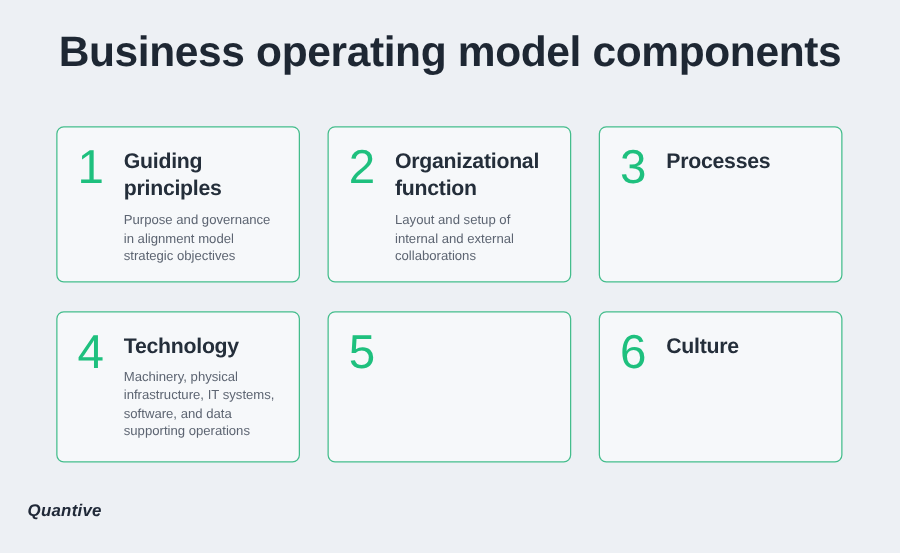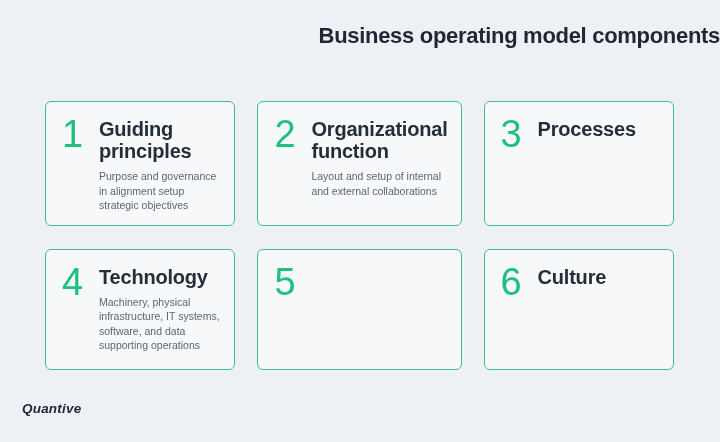--- a/index.html
+++ b/index.html
@@ -6,22 +6,22 @@
   body {
     width:720px; height:442px;
     background:#edf0f4;
     font-family:"Liberation Sans", sans-serif;
     overflow:hidden;
   }
   .stage { position:relative; width:720px; height:442px; }
 
   .page-title {
     position:absolute; top:23px; left:0; width:100%;
-    margin:0; text-align:right;
-    font-size:22px; font-weight:700; letter-spacing:-0.3px;
+    margin:0; text-align:center;
+    font-size:34px; font-weight:700; letter-spacing:-0.3px;
     color:#1e2733;
   }
 
   .grid {
     position:absolute; top:101px; left:45px; right:46px;
     display:grid;
     grid-template-columns:repeat(3, 1fr);
     column-gap:22px; row-gap:23px;
   }
 
@@ -35,21 +35,21 @@
     display:flex; gap:13px;
   }
   .num {
     flex:0 0 auto; min-width:24px;
     color:#1ec07e;
     font-size:38px; line-height:36px; font-weight:400;
   }
   .content { flex:1 1 auto; min-width:0; }
   .card-title {
     margin:2px 0 0;
-    font-size:20px; line-height:22px; font-weight:700;
+    font-size:17px; line-height:22px; font-weight:700;
     letter-spacing:-0.2px;
     color:#242e3a;
   }
   .card-desc {
     margin:7px 0 0;
     font-size:10.5px; line-height:14.5px;
     color:#5d6572;
   }
 
   .brand {
@@ -63,21 +63,21 @@
 <body>
 
 <div class="stage">
   <h1 class="page-title">Business operating model components</h1>
 
   <div class="grid" id="cards-grid">
   <div class="card">
     <span class="num">1</span>
     <div class="content">
       <h2 class="card-title">Guiding principles</h2>
-      <p class="card-desc">Purpose and governance in alignment setup strategic objectives</p>
+      <p class="card-desc">Purpose and governance in alignment model strategic objectives</p>
     </div>
   </div>
 
   <div class="card">
     <span class="num">2</span>
     <div class="content">
       <h2 class="card-title">Organizational function</h2>
       <p class="card-desc">Layout and setup of internal and external collaborations</p>
     </div>
   </div>

